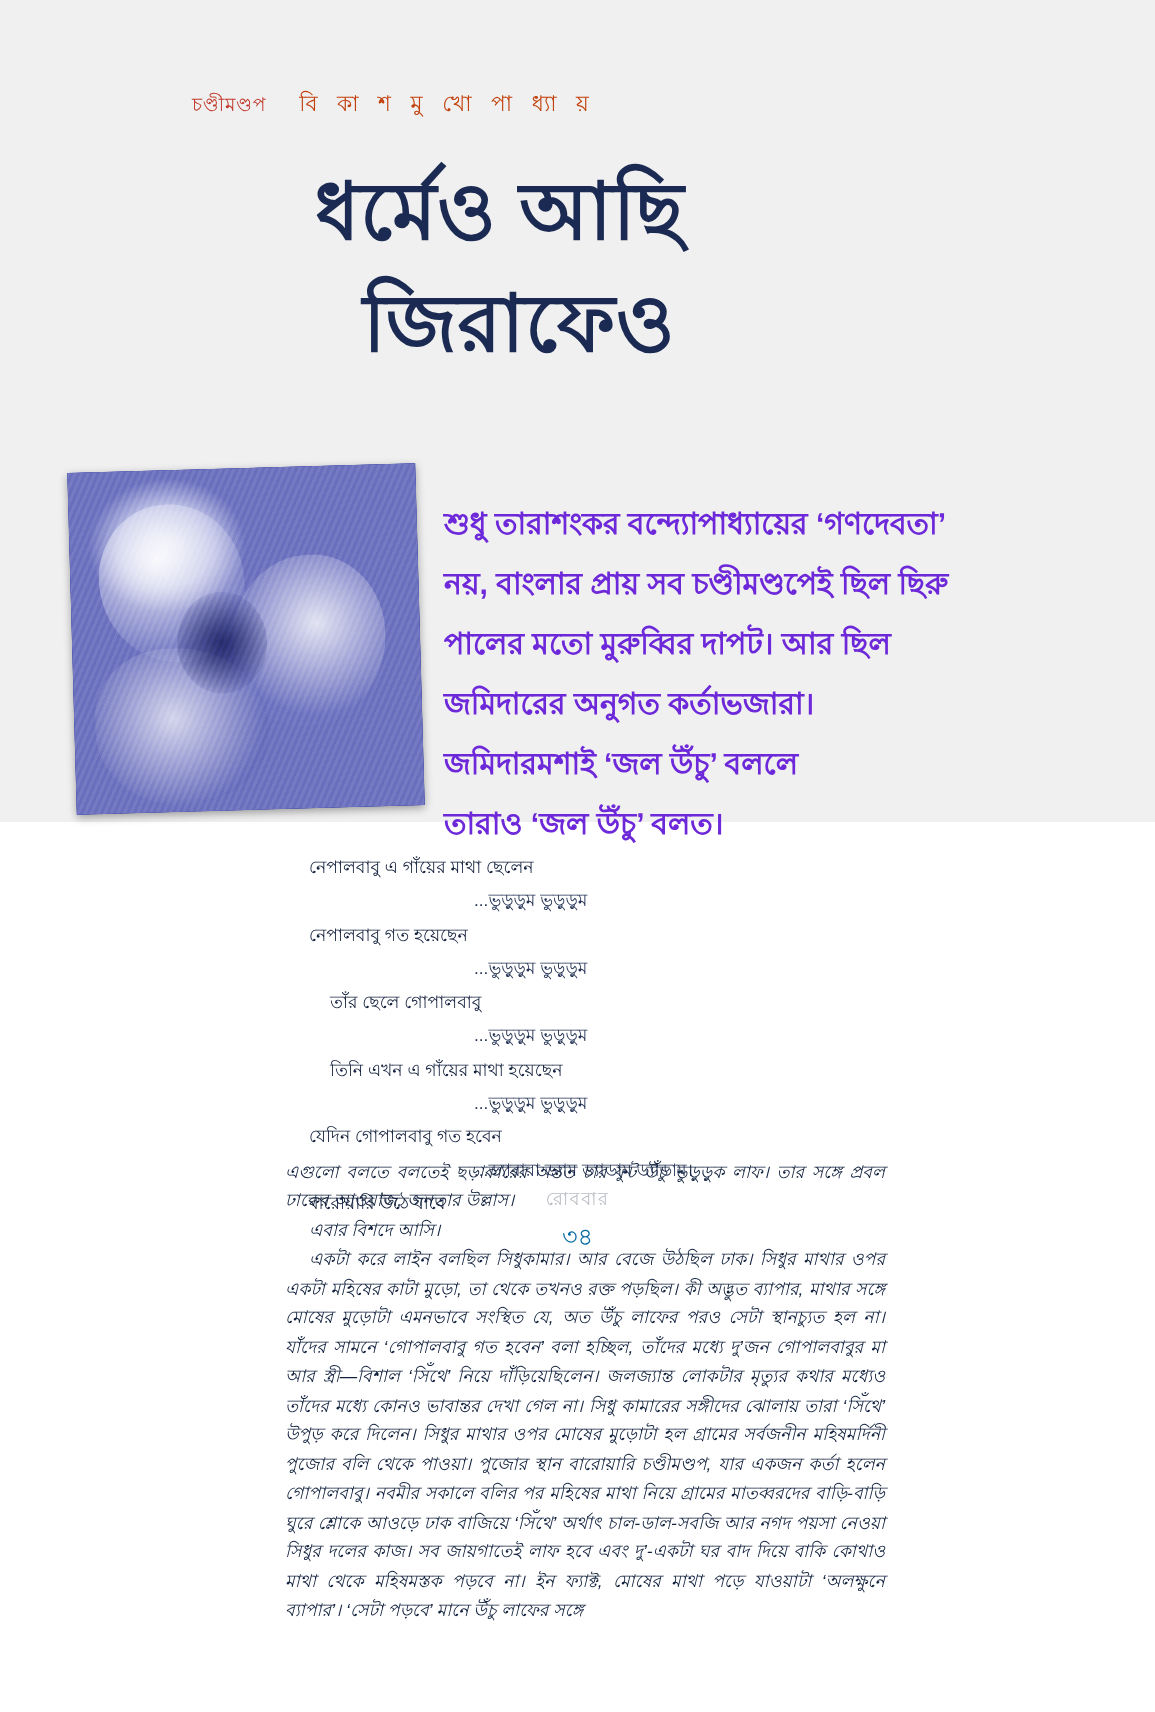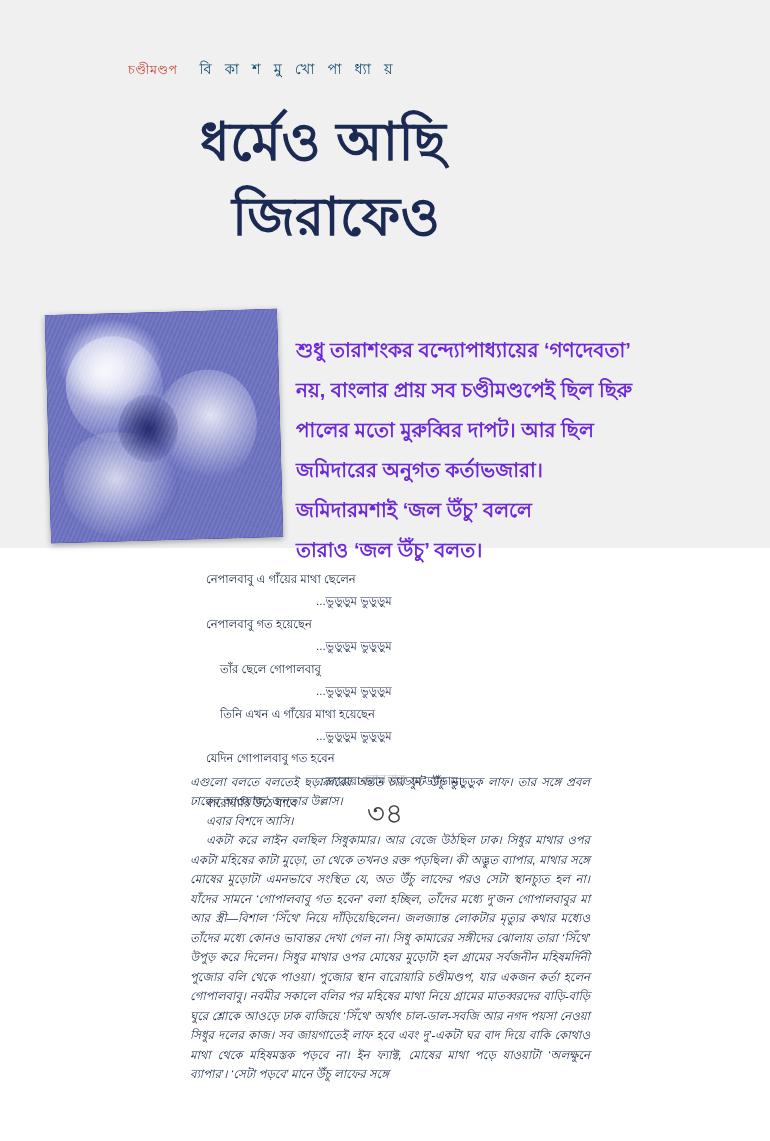--- a/index.html
+++ b/index.html
@@ -38,28 +38,28 @@
     align-items: baseline;
     gap: 22px;
   }
   .kicker {
     color: #c0392b;
     font-size: 12.5px;
     letter-spacing: 0.5px;
     white-space: nowrap;
   }
   .byline {
-    color: #0c4a6e;
+    color: #c2410c;
     font-size: 14.5px;
     letter-spacing: 4.5px;
     white-space: nowrap;
   }
   .headline {
     position: absolute;
-    left: 200px;
+    left: 210px;
     top: 104px;
     width: 520px;
     color: #1b2a52;
     font-size: 53px;
     line-height: 1.42;
     font-weight: 700;
     letter-spacing: 0.5px;
   }
   .headline .l2 {
     display: block;
@@ -186,23 +186,23 @@
     text-align: center;
     color: #b9bcc4;
   }
   .footer .fl-word {
     font-size: 12px;
     letter-spacing: 1px;
     display: block;
     margin-bottom: 2px;
   }
   .footer .fl-num {
-    font-size: 28px;
-    display: block;
-    color: #404040;
+    font-size: 16px;
+    display: block;
+    color: #0369a1;
   }
 </style>
 </head>
 <body>
 
 <div class="page">
 
   <div class="top-band">
 
     <div class="kicker-row">

